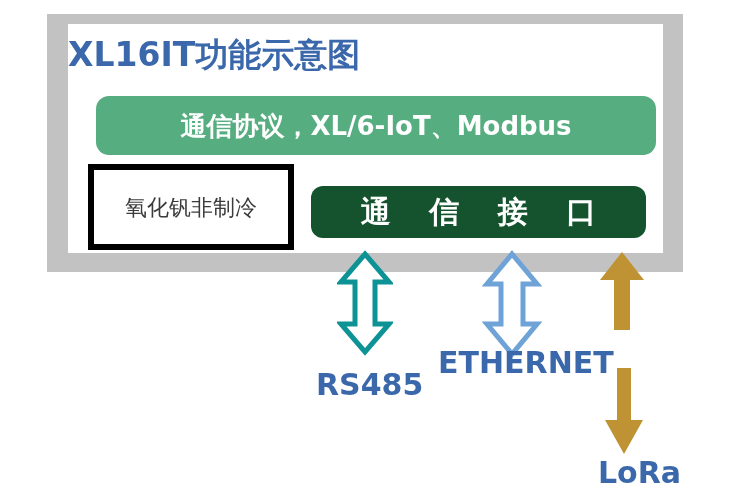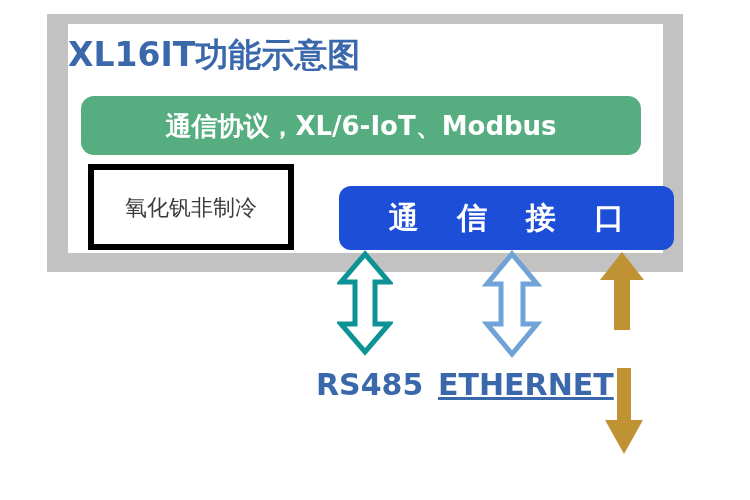--- a/index.html
+++ b/index.html
@@ -46,21 +46,21 @@
     font-size: 33px;
     font-weight: bold;
     letter-spacing: 0px;
     line-height: 42px;
     white-space: nowrap;
   }
 
   
   .green-banner {
     position: absolute;
-    left: 81px;
+    left: 96px;
     top: 96px;
     width: 560px;
     height: 59px;
     background: #56ad80;
     border-radius: 13px;
     display: flex;
     align-items: center;
     justify-content: center;
   }
   .green-banner-label {
@@ -93,27 +93,26 @@
     line-height: 29px;
     white-space: nowrap;
   }
 
   
   .blue-box {
     position: absolute;
     left: 311px;
     top: 186px;
     width: 335px;
-    height: 64px;
-    background: #1d4ed8;
+    height: 52px;
+    background: #14532d;
     border-radius: 12px;
     display: flex;
     align-items: center;
     justify-content: center;
-    margin-left: 28px;
   }
   .blue-box-label {
     color: #ffffff;
     font-size: 30px;
     font-weight: bold;
     letter-spacing: 14px;
     text-indent: 14px;
     white-space: nowrap;
     line-height: 34px;
   }
@@ -132,21 +131,21 @@
   
   .port-label {
     position: absolute;
     color: #3a68ab;
     font-size: 30px;
     font-weight: bold;
     white-space: nowrap;
     line-height: 30px;
   }
   .label-rs485 { left: 316px; top: 370px; }
-  .label-eth   { left: 438px; top: 370px; text-decoration: underline; }
+  .label-eth   { left: 438px; top: 348px; }
   .label-lora  { left: 598px; top: 458px; }
 </style>
 </head>
 <body>
 
 <div id="canvas">
 
   <div class="gray-frame"></div>
   <div class="white-inner"></div>
 
@@ -183,14 +182,15 @@
   </div>
 
   <div class="arrow arrow-lora-dn">
     <svg width="42" height="90" viewBox="0 0 42 90">
       <polygon points="14,2 28,2 28,54 40,54 21,88 2,54 14,54" fill="#bf9333"></polygon>
     </svg>
   </div>
 
   <div class="port-label label-rs485">RS485</div>
   <div class="port-label label-eth">ETHERNET</div>
+  <div class="port-label label-lora">LoRa</div>
 
 </div>
 
 </body></html>

